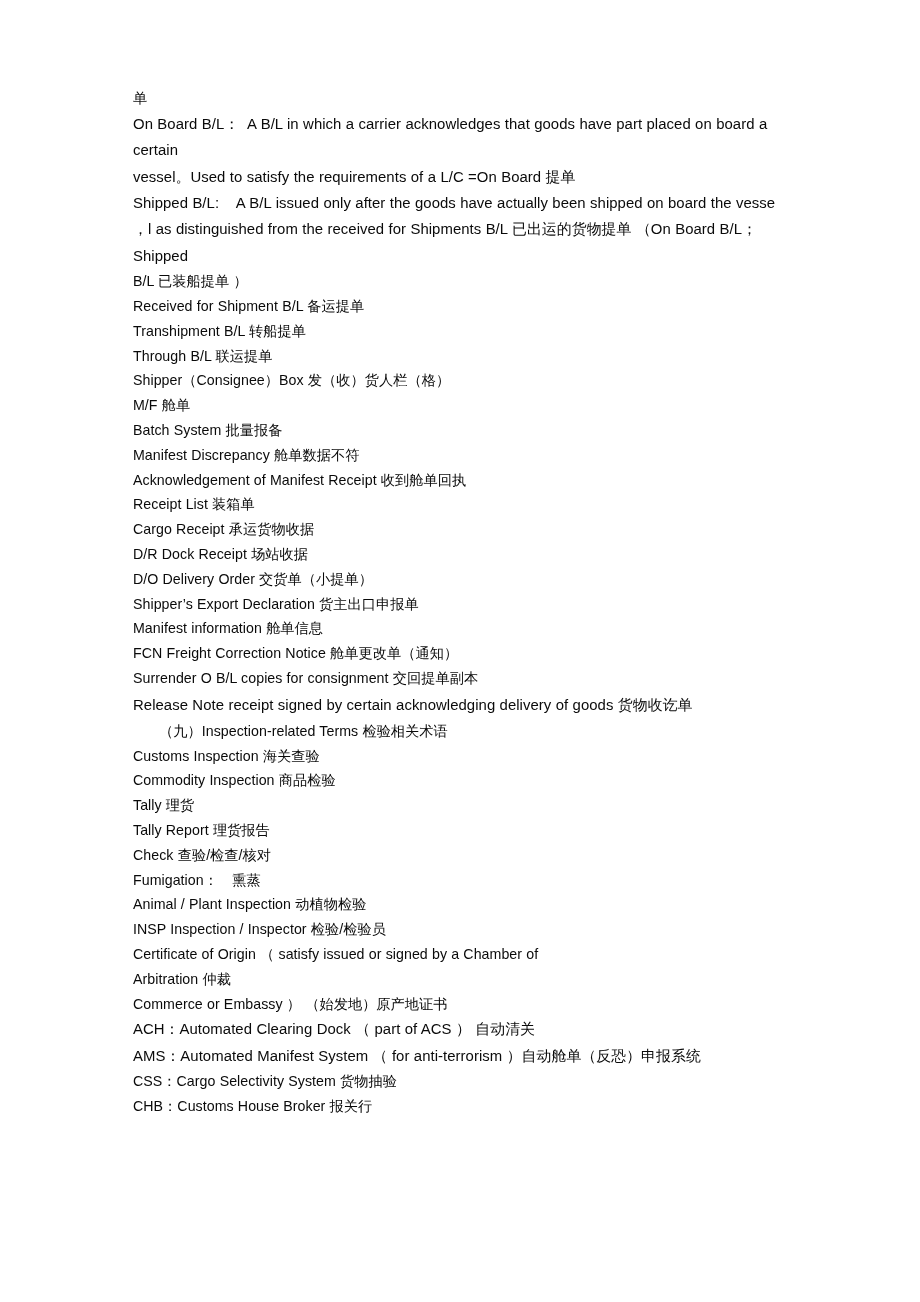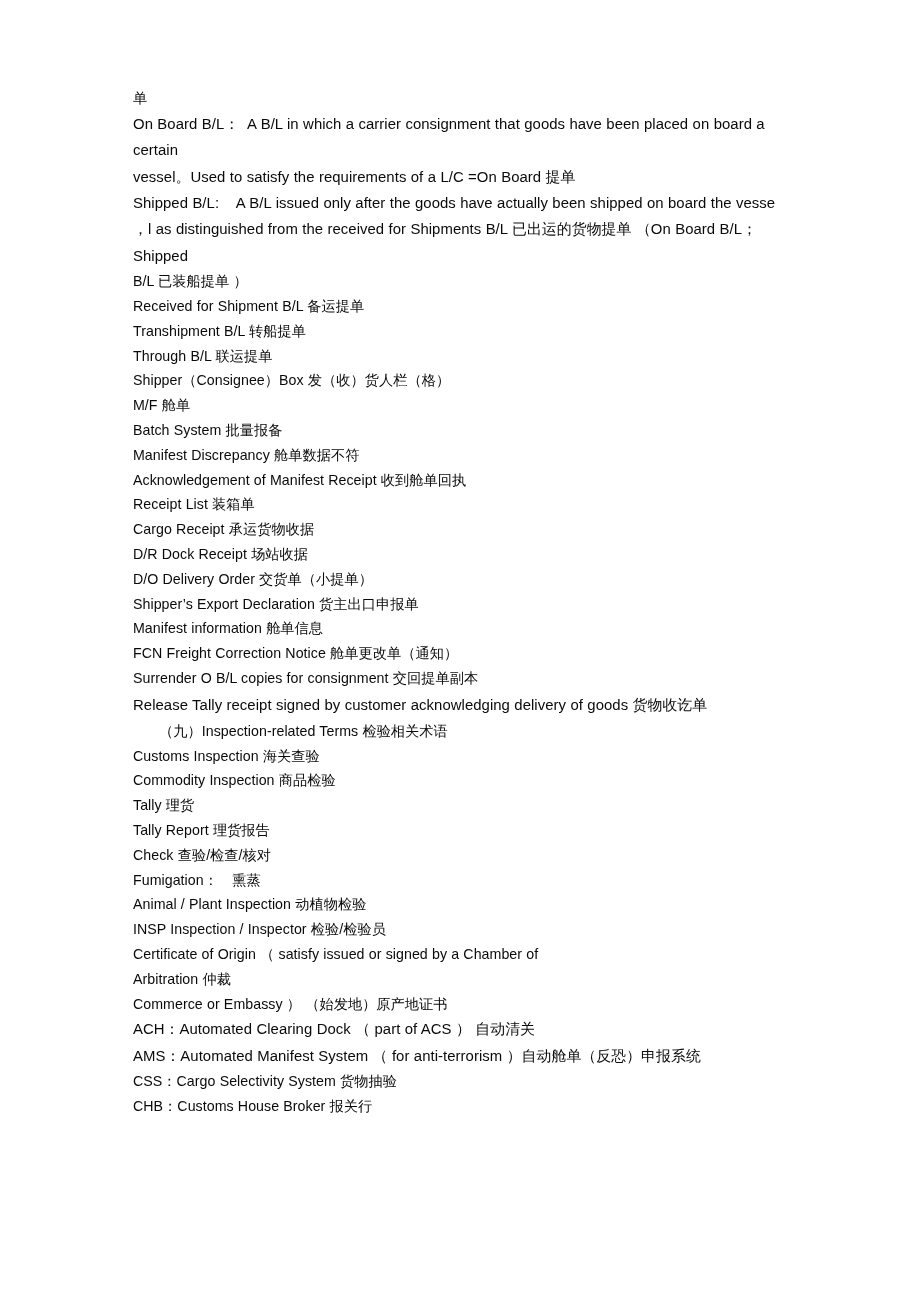--- a/index.html
+++ b/index.html
@@ -55,21 +55,21 @@
     margin-top: 1.6px;
   }
 </style>
 </head>
 <body>
 
 <div id="page">
   <div id="doc-body">
 
     <div class="line">单</div>
-    <div class="line lg">On Board B/L：  A B/L in which a carrier consignment that goods have been placed on board a</div>
+    <div class="line lg">On Board B/L：  A B/L in which a carrier acknowledges that goods have part placed on board a</div>
     <div class="line lg">certain</div>
     <div class="line lg">vessel。Used to satisfy the requirements of a L/C =On Board 提单</div>
     <div class="line lg">Shipped B/L:    A B/L issued only after the goods have actually been shipped on board the vesse</div>
     <div class="line lg">，l as distinguished from the received for Shipments B/L 已出运的货物提单 （On Board B/L；</div>
     <div class="line lg">Shipped</div>
     <div class="line">B/L 已装船提单 ）</div>
     <div class="line">Received for Shipment B/L 备运提单</div>
     <div class="line">Transhipment B/L 转船提单</div>
     <div class="line">Through B/L 联运提单</div>
     <div class="line">Shipper（Consignee）Box 发（收）货人栏（格）</div>
@@ -78,21 +78,21 @@
     <div class="line">Manifest Discrepancy 舱单数据不符</div>
     <div class="line">Acknowledgement of Manifest Receipt 收到舱单回执</div>
     <div class="line">Receipt List 装箱单</div>
     <div class="line">Cargo Receipt 承运货物收据</div>
     <div class="line">D/R Dock Receipt 场站收据</div>
     <div class="line">D/O Delivery Order 交货单（小提单）</div>
     <div class="line">Shipper’s Export Declaration 货主出口申报单</div>
     <div class="line">Manifest information 舱单信息</div>
     <div class="line">FCN Freight Correction Notice 舱单更改单（通知）</div>
     <div class="line">Surrender O B/L copies for consignment 交回提单副本</div>
-    <div class="line lg gap-above">Release Tally receipt signed by customer acknowledging delivery of goods 货物收讫单</div>
+    <div class="line lg gap-above">Release Note receipt signed by certain acknowledging delivery of goods 货物收讫单</div>
     <div class="line indent">（九）Inspection-related Terms 检验相关术语</div>
     <div class="line">Customs Inspection 海关查验</div>
     <div class="line">Commodity Inspection 商品检验</div>
     <div class="line">Tally 理货</div>
     <div class="line">Tally Report 理货报告</div>
     <div class="line">Check 查验/检查/核对</div>
     <div class="line">Fumigation：　熏蒸</div>
     <div class="line">Animal / Plant Inspection 动植物检验</div>
     <div class="line">INSP Inspection / Inspector 检验/检验员</div>
     <div class="line">Certificate of Origin （ satisfy issued or signed by a Chamber of</div>

